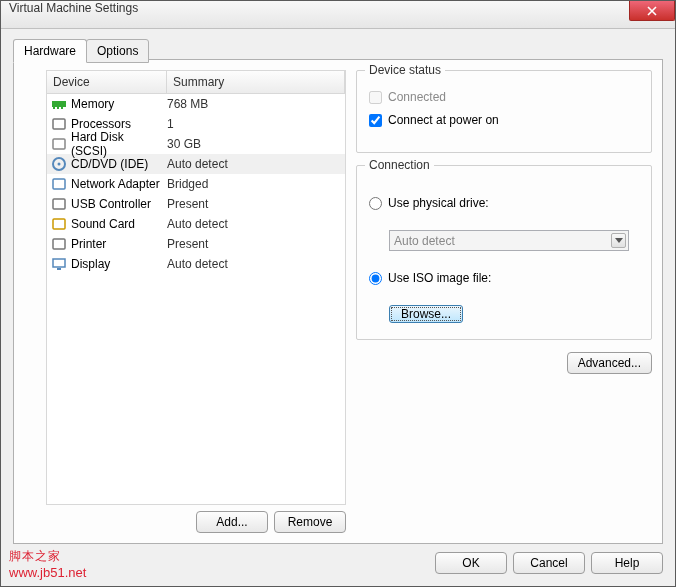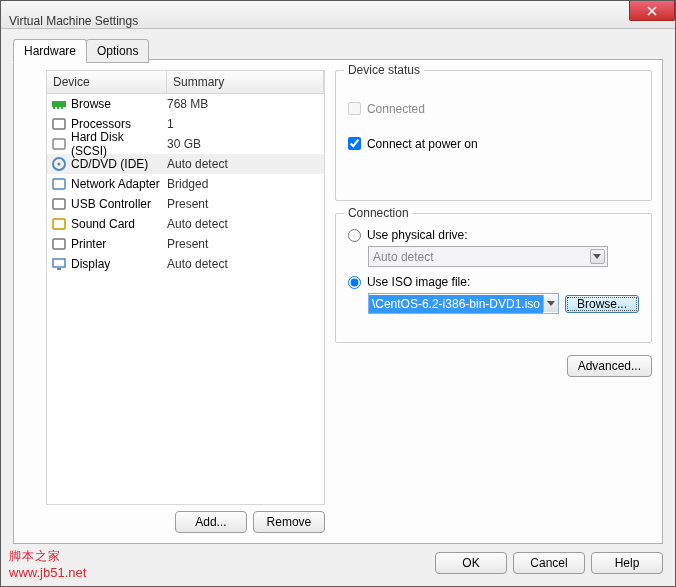--- a/index.html
+++ b/index.html
@@ -1,19 +1,19 @@
 <!DOCTYPE html>
 <html><head>
 <meta charset="utf-8">
 <style>
 * { box-sizing: border-box; margin: 0; padding: 0; font-family: "Segoe UI", Tahoma, sans-serif; font-size: 12px; }
 body { background: #f0f0f0; width: 676px; height: 587px; overflow: hidden; }
 
 .window { width: 676px; height: 587px; background: #f0f0f0; border: 1px solid #5a5a5a; box-shadow: 0 0 6px rgba(0,0,0,0.3); position: relative; }
-.titlebar { height: 28px; background: linear-gradient(#f8f8f8,#e6e6e6); display:flex; align-items:flex-end; padding-left:8px; border-bottom:1px solid #c0c0c0;}
+.titlebar { height: 28px; background: linear-gradient(#f8f8f8,#e6e6e6); display:flex; align-items:flex-start; padding-left:8px; border-bottom:1px solid #c0c0c0;}
 .titlebar-title { color:#333; }
 .close-btn { position:absolute; right:0; top:0; width:46px; height:20px; background: linear-gradient(#e67, #c9302c); border:1px solid #a02622; border-top:none; border-bottom-left-radius:2px; border-bottom-right-radius:2px; display:flex; align-items:center; justify-content:center; cursor:pointer;}
 .close-btn svg { width:10px; height:10px; }
 
 .content { position:absolute; top:28px; left:0; right:0; bottom:0; padding:10px 12px 8px 12px; }
 
 .tabs { display:flex; position:relative; z-index:2; }
 .tab { padding:4px 10px; border:1px solid #b0b0b0; background:#fdfdfd; border-top-left-radius:3px; border-top-right-radius:3px; margin-right:-1px; cursor:pointer; }
 .tab.active { border-bottom:1px solid #fdfdfd; position:relative; }
 .tab.inactive { background:#f0f0f0; border-bottom:1px solid #b0b0b0; }
@@ -30,26 +30,26 @@
 .row.selected { background:#f0f0f0; }
 .row .ic { width:16px; height:16px; margin-right:4px; display:inline-flex; align-items:center; justify-content:center; }
 .row .c1 { width:110px; display:flex; align-items:center; }
 .row .c2 { flex:1; padding-left:6px; color:#333; }
 
 .btnrow { display:flex; justify-content:flex-end; gap:6px; margin-top:6px; }
 .btn { min-width:72px; height:22px; background:linear-gradient(#fdfdfd,#e8e8e8); border:1px solid #9c9c9c; border-radius:4px; cursor:pointer; padding:0 10px; }
 
 .right-col { flex:1; display:flex; flex-direction:column; gap:12px; position:relative; }
 
-.groupbox { border:1px solid #d0d0d0; border-radius:2px; padding:10px 12px 28px 12px; position:relative; }
+.groupbox { border:1px solid #d0d0d0; border-radius:2px; padding:10px 12px 16px 12px; position:relative; }
 .groupbox .legend { position:absolute; top:-8px; left:8px; background:#fdfdfd; padding:0 4px; color:#333; }
-.chk { display:flex; align-items:flex-start; gap:6px; margin:21px 0; }
+.chk { display:flex; align-items:center; gap:6px; margin:9px 0; }
 .chk input[type=checkbox] { width:13px; height:13px; }
 .chk.disabled { color:#8a8a8a; }
-.rad { display:flex; align-items:center; gap:6px; margin:4px 0; }
+.rad { display:flex; align-items:center; gap:6px; margin:20px 0; }
 .dropdown { width:240px; height:21px; border:1px solid #abadb3; background:#fff; display:flex; align-items:center; padding:0 4px; position:relative; margin:4px 0 8px 20px; }
 .dropdown.disabled { background:#f4f4f4; color:#888; }
 .dropdown .arrow { position:absolute; right:2px; top:2px; width:15px; height:15px; background:linear-gradient(#f8f8f8,#e0e0e0); border:1px solid #b0b0b0; border-radius:2px; display:flex; align-items:center; justify-content:center;}
 .iso-row { display:flex; align-items:center; gap:6px; margin:4px 0 0 20px; }
 .iso-input { flex:1; height:21px; border:1px solid #7eb4ea; background:#fff; display:flex; align-items:center; padding:0; position:relative; }
 .iso-input .seltext { background:#3399ff; color:#fff; padding:2px 3px; flex:1; white-space:nowrap; overflow:hidden; }
 .iso-input .arrow { width:15px; height:17px; background:linear-gradient(#f8f8f8,#e0e0e0); border-left:1px solid #b0b0b0; display:flex; align-items:center; justify-content:center;}
 .browse-btn { min-width:74px; height:18px; border:1px solid #3c7fb1; border-radius:3px; background:linear-gradient(#eaf6fd,#bee6fd); cursor:pointer; outline:1px dotted #555; outline-offset:-3px;}
 
 .adv-wrap { display:flex; justify-content:flex-end; }
@@ -91,21 +91,21 @@
               <div class="row">
                 <div class="c1">
                   <span class="ic">
                     <svg width="16" height="16">
                       <rect x="1" y="5" width="14" height="6" fill="#3a3"></rect>
                       <rect x="2" y="11" width="2" height="2" fill="#3a3"></rect>
                       <rect x="6" y="11" width="2" height="2" fill="#3a3"></rect>
                       <rect x="10" y="11" width="2" height="2" fill="#3a3"></rect>
                     </svg>
                   </span>
-                  <span>Browse</span>
+                  <span>Memory</span>
                 </div>
                 <div class="c2">768 MB</div>
               </div>
               <div class="row">
                 <div class="c1">
                   <span class="ic">
                     <svg width="16" height="16">
                       <rect x="2" y="3" width="12" height="10" rx="1" fill="none" stroke="#777" stroke-width="1.5"></rect>
                     </svg>
                   </span>
@@ -223,26 +223,20 @@
             <span>Auto detect</span>
             <div class="arrow">
                 <div class="chev"></div>
               </div>
           </div>
           <label class="rad">
             <input type="radio" name="conn" checked="" style="">
             <span>Use ISO image file:</span>
           </label>
           <div class="iso-row">
-            <div class="iso-input">
-              <span class="seltext">\CentOS-6.2-i386-bin-DVD1.iso</span>
-              <div class="arrow">
-                  <div class="chev"></div>
-                </div>
-            </div>
             <button class="browse-btn">Browse...</button>
           </div>
         </div>
 
         <div class="adv-wrap">
           <button class="btn">Advanced...</button>
         </div>
       </div>
     </div>
 

